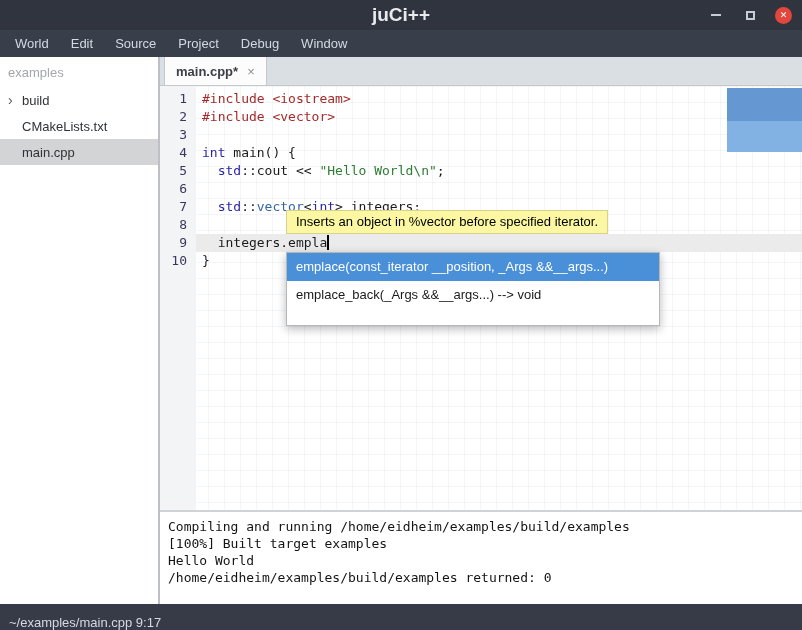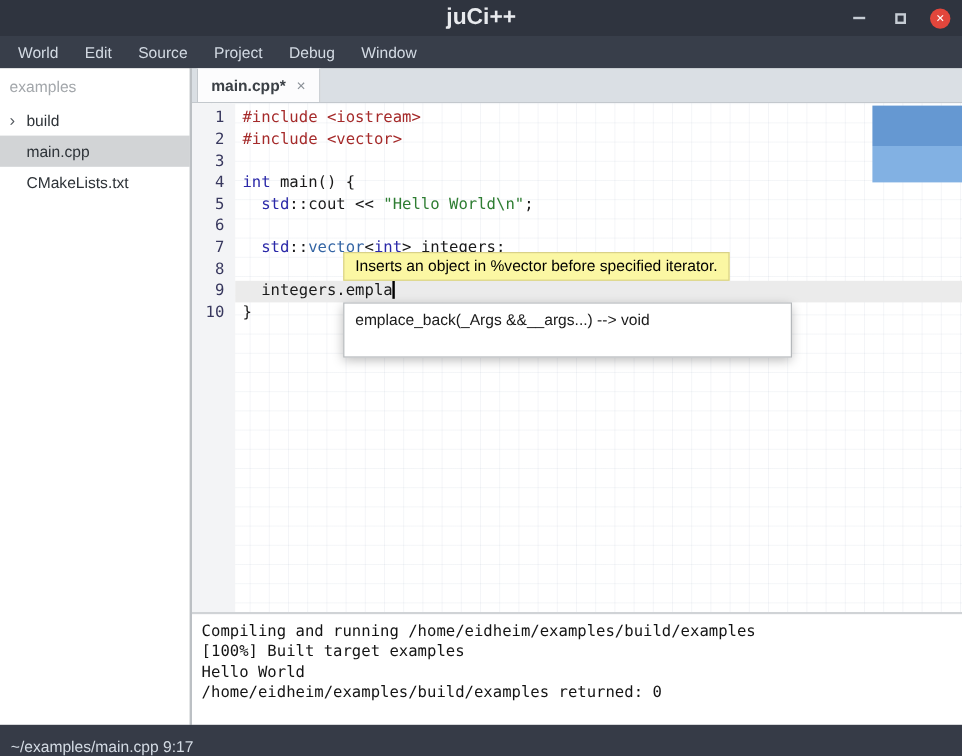--- a/index.html
+++ b/index.html
@@ -116,25 +116,25 @@
 
   <div class="main">
 
     <div class="sidebar">
       <div class="side-header">examples</div>
       <div id="tree">
           <div class="tree-item">
             <span class="expander">›</span>
             <span class="tree-label">build</span>
           </div>
+          <div class="tree-item">
+            <span class="tree-label">CMakeLists.txt</span>
+          </div>
           <div class="tree-item selected">
             <span class="tree-label">main.cpp</span>
-          </div>
-          <div class="tree-item">
-            <span class="tree-label">CMakeLists.txt</span>
           </div>
         </div>
     </div>
 
     <div class="vsplit"></div>
 
     <div class="right">
 
       <div class="tabbar">
         <div class="tab">
@@ -183,20 +183,21 @@
               <span class="line-content"><span class="seg-pl">  integers.empla</span><span class="caret"></span></span>
             </div>
             <div class="code-line">
               <span class="gutter-num">10</span>
               <span class="line-content"><span class="seg-pl">}</span></span>
             </div>
           </div>
         <div class="scroll-thumb"></div>
         <div class="tooltip">Inserts an object in %vector before specified iterator.</div>
         <div class="completion" id="completion">
+            <div class="comp-item selected">emplace(const_iterator __position, _Args &amp;&amp;__args...)</div>
             <div class="comp-item">emplace_back(_Args &amp;&amp;__args...) --&gt; void</div>
           </div>
       </div>
 
       <div class="hsplit"></div>
 
       <div class="output" id="output">
           <div class="out-line">Compiling and running /home/eidheim/examples/build/examples</div>
           <div class="out-line">[100%] Built target examples</div>
           <div class="out-line">Hello World</div>

